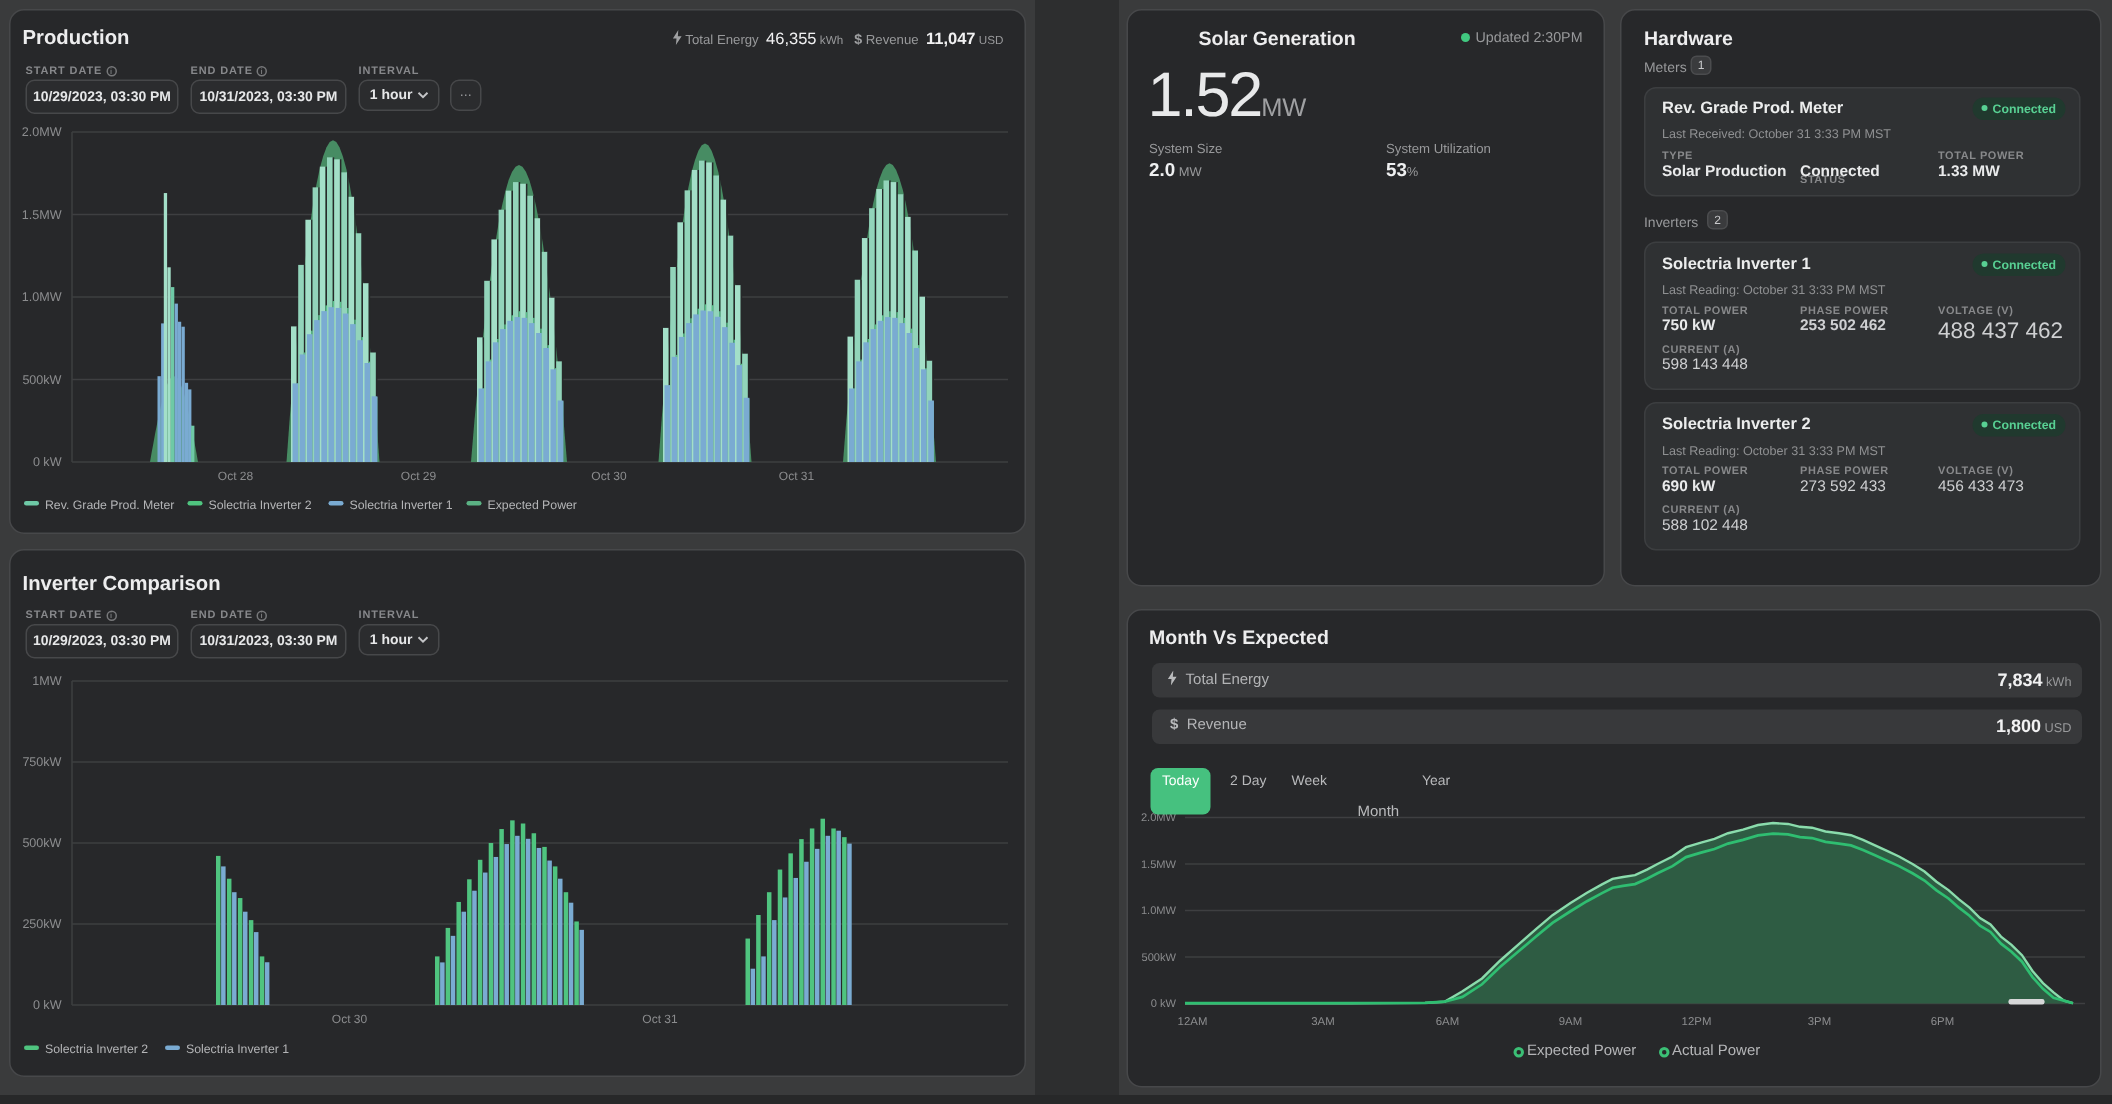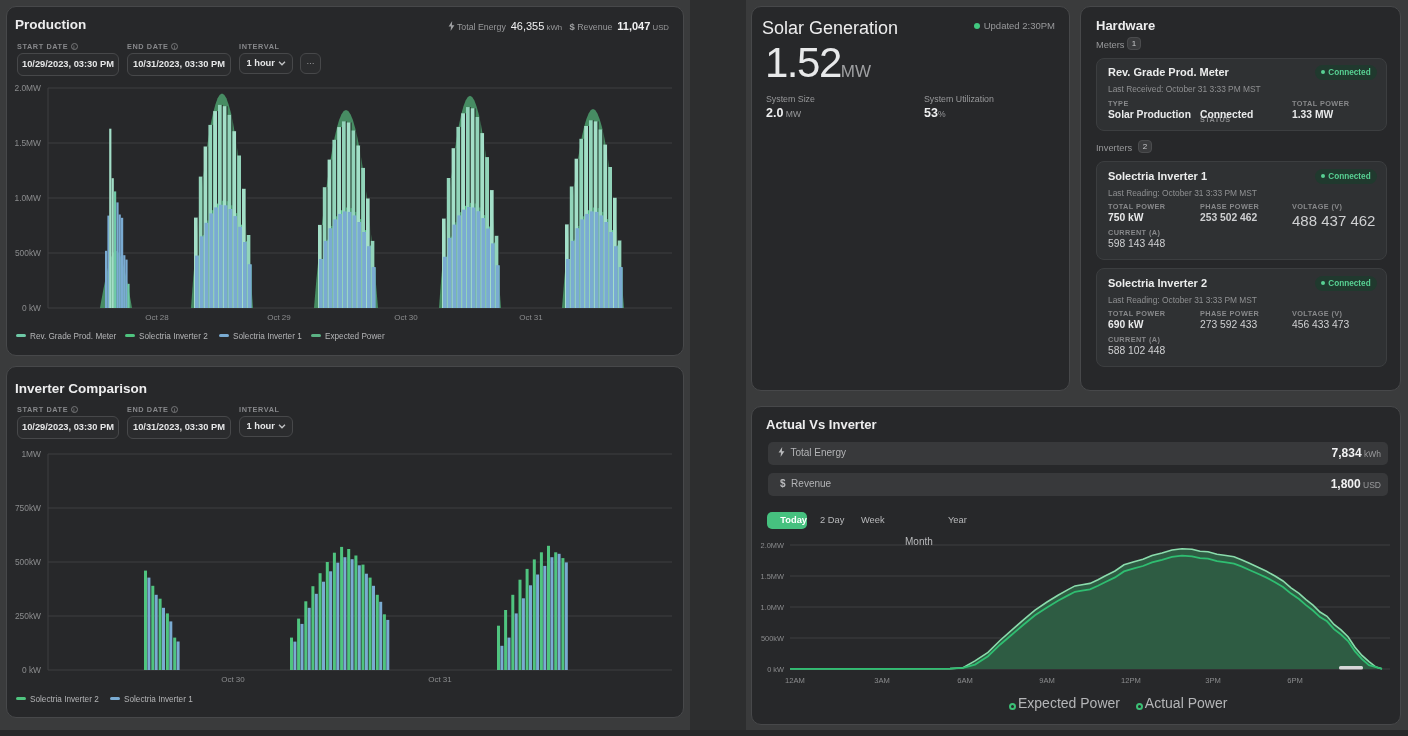--- a/index.html
+++ b/index.html
@@ -359,21 +359,21 @@
 <div style="position:absolute;left:127px;top:405px;font-size:7.3px;letter-spacing:0.6px;color:#87888b;font-weight:bold">END DATE&nbsp;<span style="display:inline-block;width:7px;height:7px;border:1px solid #77787a;border-radius:50%;font-size:5px;line-height:7px;text-align:center;color:#77787a;vertical-align:0px">i</span></div>
 <div style="position:absolute;left:239px;top:405px;font-size:7.3px;letter-spacing:0.6px;color:#87888b;font-weight:bold">INTERVAL</div>
 <div style="position:absolute;left:17px;top:416px;width:102px;height:23px;background:#2b2c2e;border:1px solid #47484a;border-radius:6px;box-sizing:border-box;color:#e6e7e8;font-size:9.3px;font-weight:bold;line-height:21px;text-align:center;white-space:nowrap">10/29/2023, 03:30 PM</div>
 <div style="position:absolute;left:127px;top:416px;width:104px;height:23px;background:#2b2c2e;border:1px solid #47484a;border-radius:6px;box-sizing:border-box;color:#e6e7e8;font-size:9.3px;font-weight:bold;line-height:21px;text-align:center;white-space:nowrap">10/31/2023, 03:30 PM</div>
 <div style="position:absolute;left:239px;top:416px;width:54px;height:21px;background:#2b2c2e;border:1px solid #47484a;border-radius:6px;color:#e6e7e8;font-size:9.3px;font-weight:bold;line-height:19px;text-align:center">1 hour <svg width="8" height="5" viewBox="0 0 8 5">
       <path d="M1 0.8 L4 3.8 L7 0.8" stroke="#c4c5c7" stroke-width="1.3" fill="none"></path>
     </svg></div>
 <div style="position:absolute;left:16px;top:695px;font-size:8.2px;color:#b4b5b7"><span style="display:inline-block;width:10px;height:3px;border-radius:1.5px;background:#4fc47f;vertical-align:2.2px;margin-right:4px"></span>Solectria Inverter 2</div>
 <div style="position:absolute;left:110px;top:695px;font-size:8.2px;color:#b4b5b7"><span style="display:inline-block;width:10px;height:3px;border-radius:1.5px;background:#7aabd2;vertical-align:2.2px;margin-right:4px"></span>Solectria Inverter 1</div>
 
-<div class="abs" style="left:762px;top:18px;font-size:18px;font-weight:normal;color:#ededee">Solar Generation</div>
+<div class="abs" style="left:799px;top:18px;font-size:13px;font-weight:bold;color:#ededee">Solar Generation</div>
 <div class="abs" style="top:20px;right:353px;font-size:9.5px;color:#98999b">
 <span style="display:inline-block;width:6px;height:6px;border-radius:50%;background:#41c980;margin-right:4px"></span>Updated 2:30PM</div>
 <div class="abs" style="left:765px;top:39px;color:#e8e9ea;font-size:42px;font-weight:normal;letter-spacing:-1.5px">1.52<span style="font-size:17px;color:#9fa0a2;letter-spacing:0">MW</span></div>
 <div class="abs" style="left:766px;top:94px;font-size:8.8px;color:#98999b">System Size</div>
 <div class="abs" style="left:766px;top:106px;font-size:12.5px;font-weight:bold;color:#eff0f1">2.0<span style="font-size:8.6px;font-weight:normal;color:#98999b"> MW</span></div>
 <div class="abs" style="left:924px;top:94px;font-size:8.8px;color:#98999b">System Utilization</div>
 <div class="abs" style="left:924px;top:106px;font-size:12.5px;font-weight:bold;color:#eff0f1">53<span style="font-size:8.6px;font-weight:normal;color:#98999b">%</span></div>
 
 <div class="abs" style="left:1096px;top:18px;font-size:13px;font-weight:bold;color:#ededee">Hardware</div>
 <div class="abs" style="left:1096px;top:40px;font-size:9.3px;color:#98999b">Meters</div>
@@ -412,32 +412,32 @@
 <div class="abs" style="left:1108px;top:295px;font-size:8.4px;color:#8f9092">Last Reading: October 31 3:33 PM MST</div>
 <div style="position:absolute;left:1108px;top:309px;font-size:7.3px;letter-spacing:0.4px;color:#88898b;font-weight:bold">TOTAL POWER</div>
 <div style="position:absolute;left:1108px;top:319px;font-size:10.3px;color:#e9eaeb;font-weight:bold;white-space:nowrap">690 kW</div>
 <div style="position:absolute;left:1200px;top:309px;font-size:7.3px;letter-spacing:0.4px;color:#88898b;font-weight:bold">PHASE POWER</div>
 <div style="position:absolute;left:1200px;top:319px;font-size:10.3px;color:#cfd0d2;font-weight:normal;white-space:nowrap">273 592 433</div>
 <div style="position:absolute;left:1292px;top:309px;font-size:7.3px;letter-spacing:0.4px;color:#88898b;font-weight:bold">VOLTAGE (V)</div>
 <div style="position:absolute;left:1292px;top:319px;font-size:10.3px;color:#cfd0d2;font-weight:normal;white-space:nowrap">456 433 473</div>
 <div style="position:absolute;left:1108px;top:335px;font-size:7.3px;letter-spacing:0.4px;color:#88898b;font-weight:bold">CURRENT (A)</div>
 <div style="position:absolute;left:1108px;top:345px;font-size:10.3px;color:#cfd0d2;font-weight:normal;white-space:nowrap">588 102 448</div>
 
-<div class="abs" style="left:766px;top:417px;font-size:13px;font-weight:bold;color:#ededee">Actual Vs Inverter</div>
+<div class="abs" style="left:766px;top:417px;font-size:13px;font-weight:bold;color:#ededee">Month Vs Expected</div>
 <div class="abs" style="left:768px;top:442px;width:620px;height:23px;background:#38393b;border-radius:5px"></div>
 <div class="abs" style="left:778px;top:447px;font-size:10px;color:#b3b4b6"><svg width="7" height="10" viewBox="0 0 7 10" style="vertical-align:-1px">
       <path d="M4.2 0 L0.6 5.6 L3 5.6 L2.6 10 L6.4 4.2 L3.9 4.2 Z" fill="#b9babc"></path>
     </svg>&nbsp; Total Energy</div>
 <div class="abs" style="top:446px;right:27px;font-size:12px;font-weight:bold;color:#f1f1f2">7,834<span style="font-size:8.5px;font-weight:normal;color:#98999b"> kWh</span></div>
 <div class="abs" style="left:768px;top:473px;width:620px;height:23px;background:#38393b;border-radius:5px"></div>
 <div class="abs" style="left:780px;top:478px;font-size:10px;color:#b3b4b6"><span style="font-weight:bold;color:#b9babc">$</span>&nbsp; Revenue</div>
 <div class="abs" style="top:477px;right:27px;font-size:12px;font-weight:bold;color:#f1f1f2">1,800<span style="font-size:8.5px;font-weight:normal;color:#98999b"> USD</span></div>
 
-<div class="abs" style="left:767px;top:512px;width:40px;height:17px;background:#46c17f;border-radius:5px;color:#fff;font-size:9.3px;font-weight:bold;text-align:right;line-height:17px">Today</div>
+<div class="abs" style="left:767px;top:512px;width:40px;height:31px;background:#46c17f;border-radius:5px;color:#fff;font-size:9.3px;font-weight:normal;text-align:center;line-height:17px">Today</div>
 <div class="abs" style="left:820px;top:515px;font-size:9.3px;color:#b9babc">2 Day</div>
 <div class="abs" style="left:861px;top:515px;font-size:9.3px;color:#b9babc">Week</div>
 <div class="abs" style="left:905px;top:536px;font-size:10px;color:#b9babc">Month</div>
 <div class="abs" style="left:948px;top:515px;font-size:9.3px;color:#b9babc">Year</div>
 
-<div class="abs" style="left:1009px;top:695px;font-size:14px;color:#b4b5b7">
+<div class="abs" style="left:1009px;top:695px;font-size:10px;color:#b4b5b7">
 <span style="display:inline-block;width:7px;height:7px;border:2px solid #3bbf75;border-radius:50%;vertical-align:-1.5px;margin-right:2px"></span>Expected Power
 <span style="display:inline-block;width:7px;height:7px;border:2px solid #3bbf75;border-radius:50%;vertical-align:-1.5px;margin:0 2px 0 12px"></span>Actual Power
 </div>
 
 </body></html>

